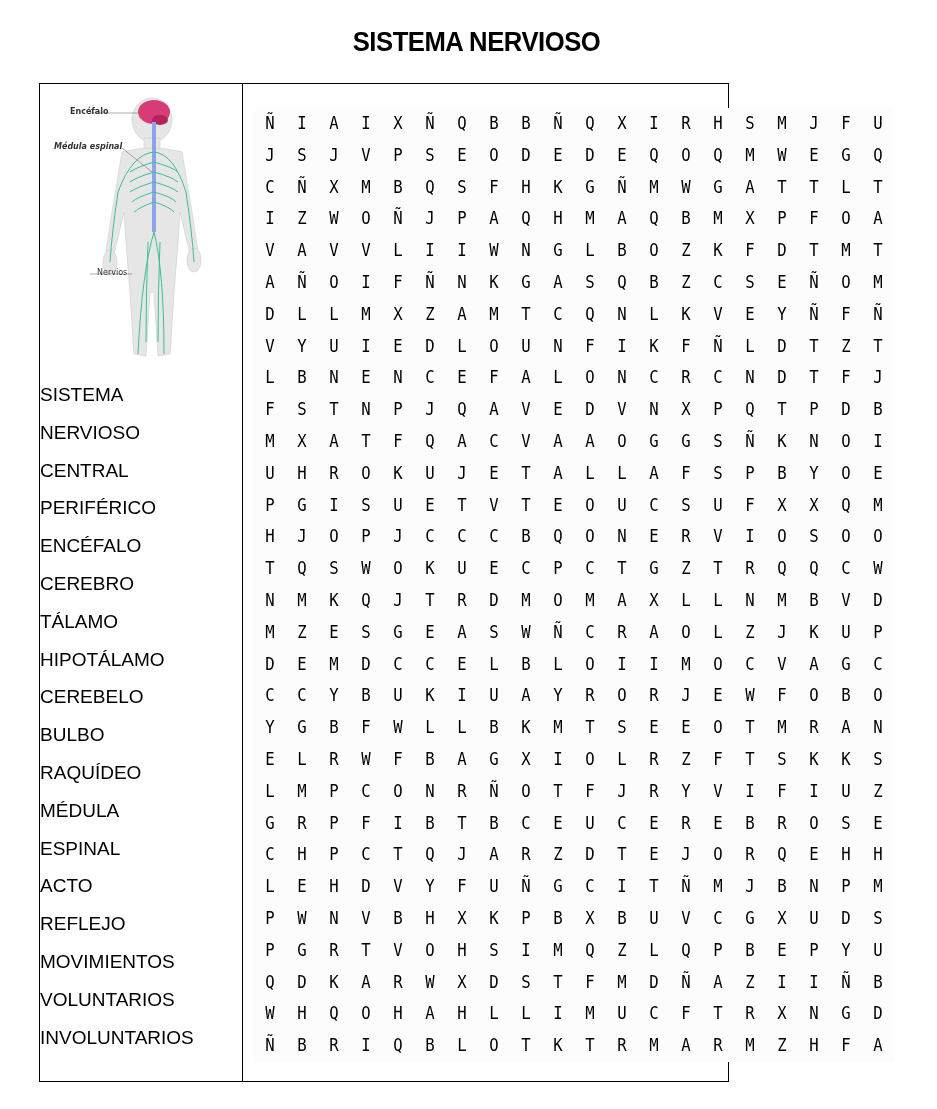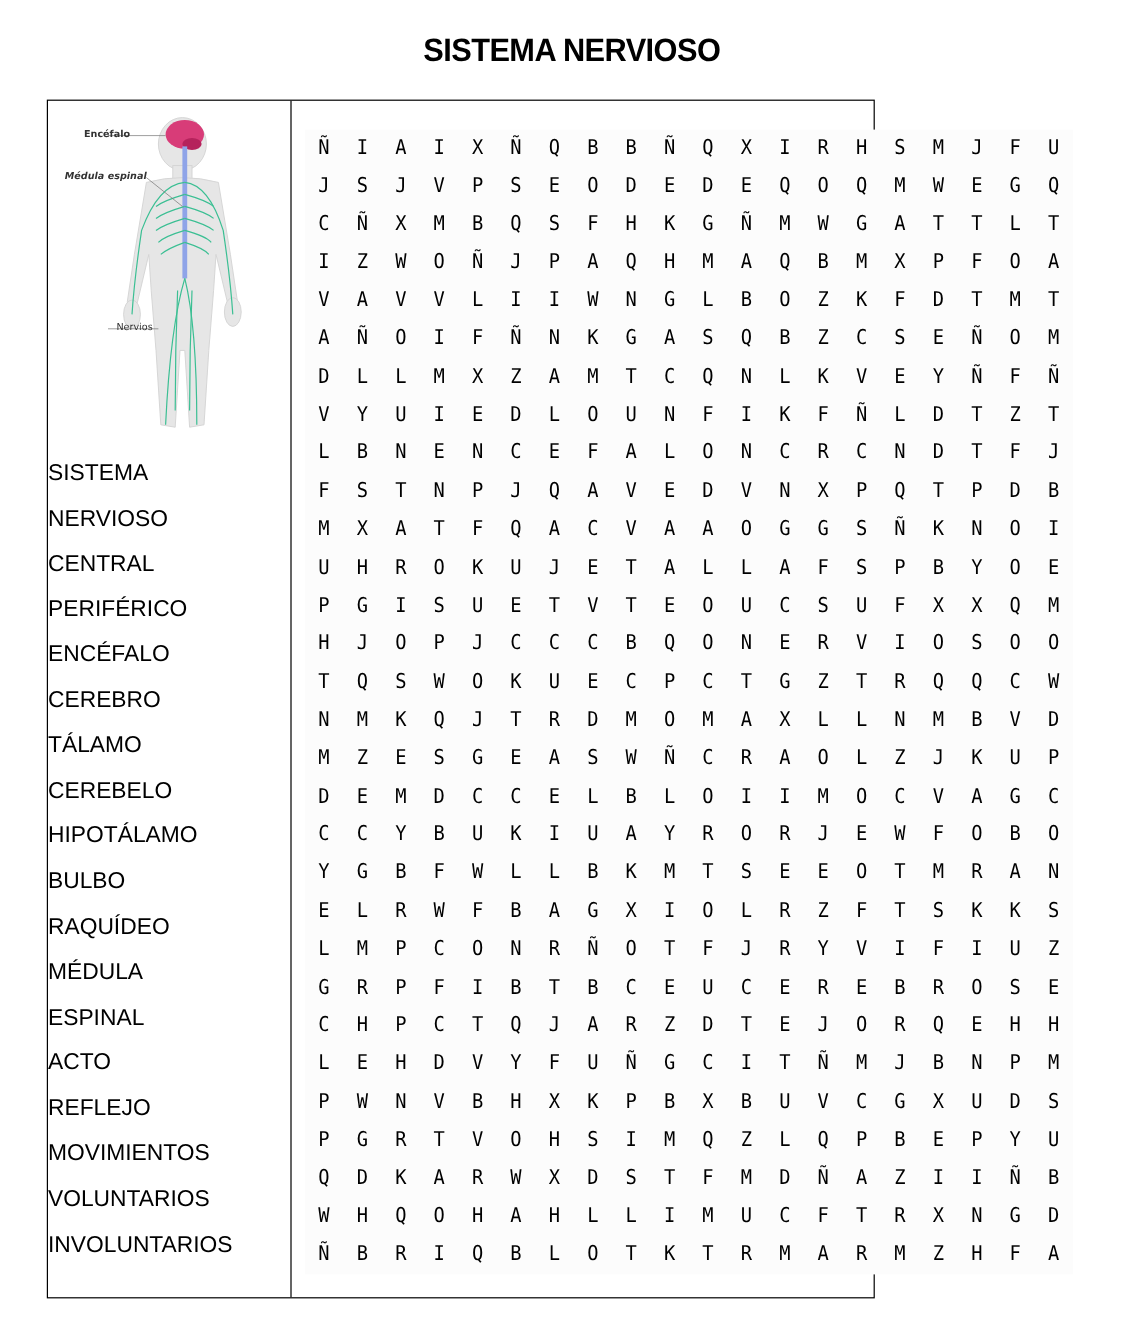--- a/index.html
+++ b/index.html
@@ -70,22 +70,22 @@
     </div>
 
     <div class="words">
       <div class="word">SISTEMA</div>
       <div class="word">NERVIOSO</div>
       <div class="word">CENTRAL</div>
       <div class="word">PERIFÉRICO</div>
       <div class="word">ENCÉFALO</div>
       <div class="word">CEREBRO</div>
       <div class="word">TÁLAMO</div>
+      <div class="word">HIPOTÁLAMO</div>
       <div class="word">CEREBELO</div>
-      <div class="word">HIPOTÁLAMO</div>
       <div class="word">BULBO</div>
       <div class="word">RAQUÍDEO</div>
       <div class="word">MÉDULA</div>
       <div class="word">ESPINAL</div>
       <div class="word">ACTO</div>
       <div class="word">REFLEJO</div>
       <div class="word">MOVIMIENTOS</div>
       <div class="word">VOLUNTARIOS</div>
       <div class="word">INVOLUNTARIOS</div>
     </div>

